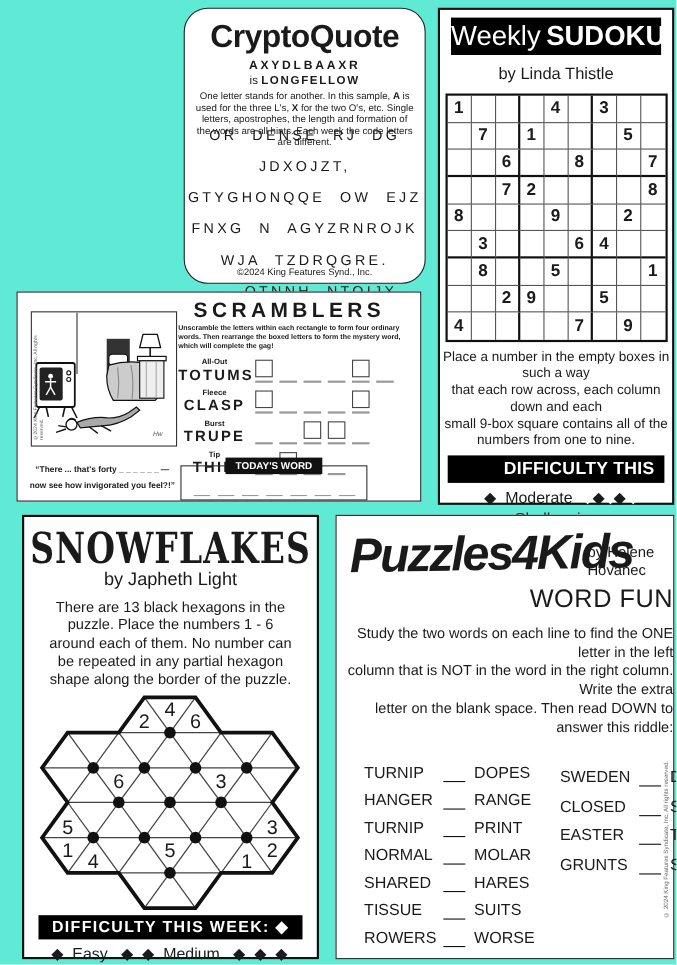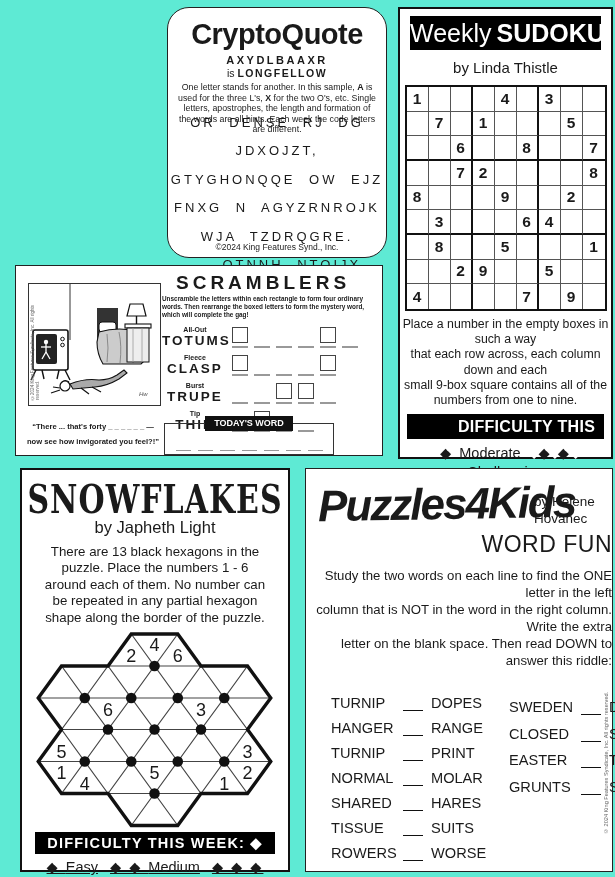--- a/index.html
+++ b/index.html
@@ -74,21 +74,21 @@
   .snow{left:20px;top:468px;width:270px;height:404px;border:2.5px solid #111;}
   .snow-title{margin-top:12px;text-align:center;font-family:"DejaVu Serif",serif;font-weight:bold;
               font-size:30px;letter-spacing:1px;transform:scaleY(1.3);}
   .snow-byline{margin-top:1px;text-align:center;font-size:16.5px;}
   .snow-instr{margin-top:7px;text-align:center;font-size:13.3px;line-height:16.4px;white-space:pre-line;}
   .snow-svg{display:block;margin:1px auto 0;}
   .snow-diff{margin:3px auto 0;width:240px;height:22px;background:#000;color:#fff;text-align:center;
              line-height:22px;font-size:14.5px;font-weight:bold;letter-spacing:1.2px;}
   .snow-legend{margin-top:5px;text-align:center;font-size:14.5px;}
   .snow-legend .dmd{letter-spacing:2px;}
-  .snow-legend span.lgl{margin-right:12px;text-decoration:underline;}
+  .snow-legend span.lgl{margin-right:12px;}
 
   
   .kids{left:305px;top:468px;width:308px;height:404px;border:1.5px solid #222;}
   .kids-title{margin:10px 0 0 12px;font-size:44px;font-weight:800;font-style:italic;
               letter-spacing:-2px;transform:rotate(-1deg);display:inline-block;}
   .kids-byline{position:absolute;right:8px;top:24px;width:70px;font-size:13.5px;line-height:17px;}
   .kids-sub{text-align:right;font-size:23px;letter-spacing:.5px;margin-top:2px;}
   .kids-instr{margin-top:9px;text-align:right;font-size:13.2px;line-height:17px;white-space:pre-line;}
   .kids-riddle{margin-top:7px;text-align:center;font-size:12.8px;font-weight:bold;}
   .kids-col{position:absolute;}

